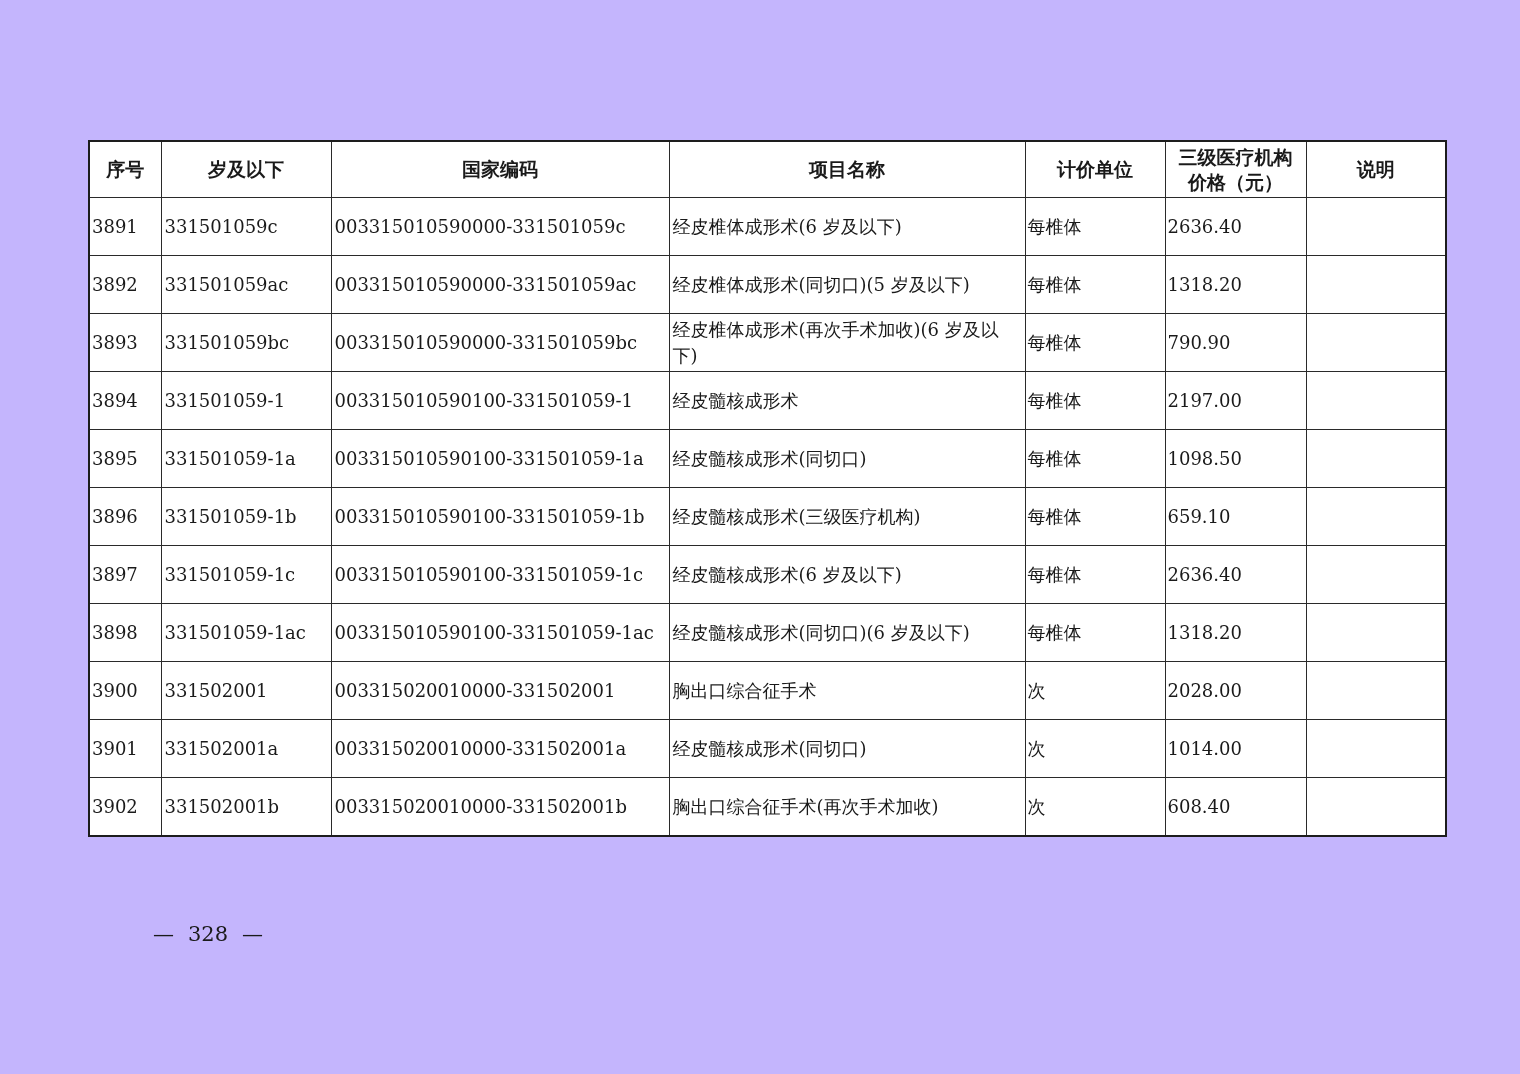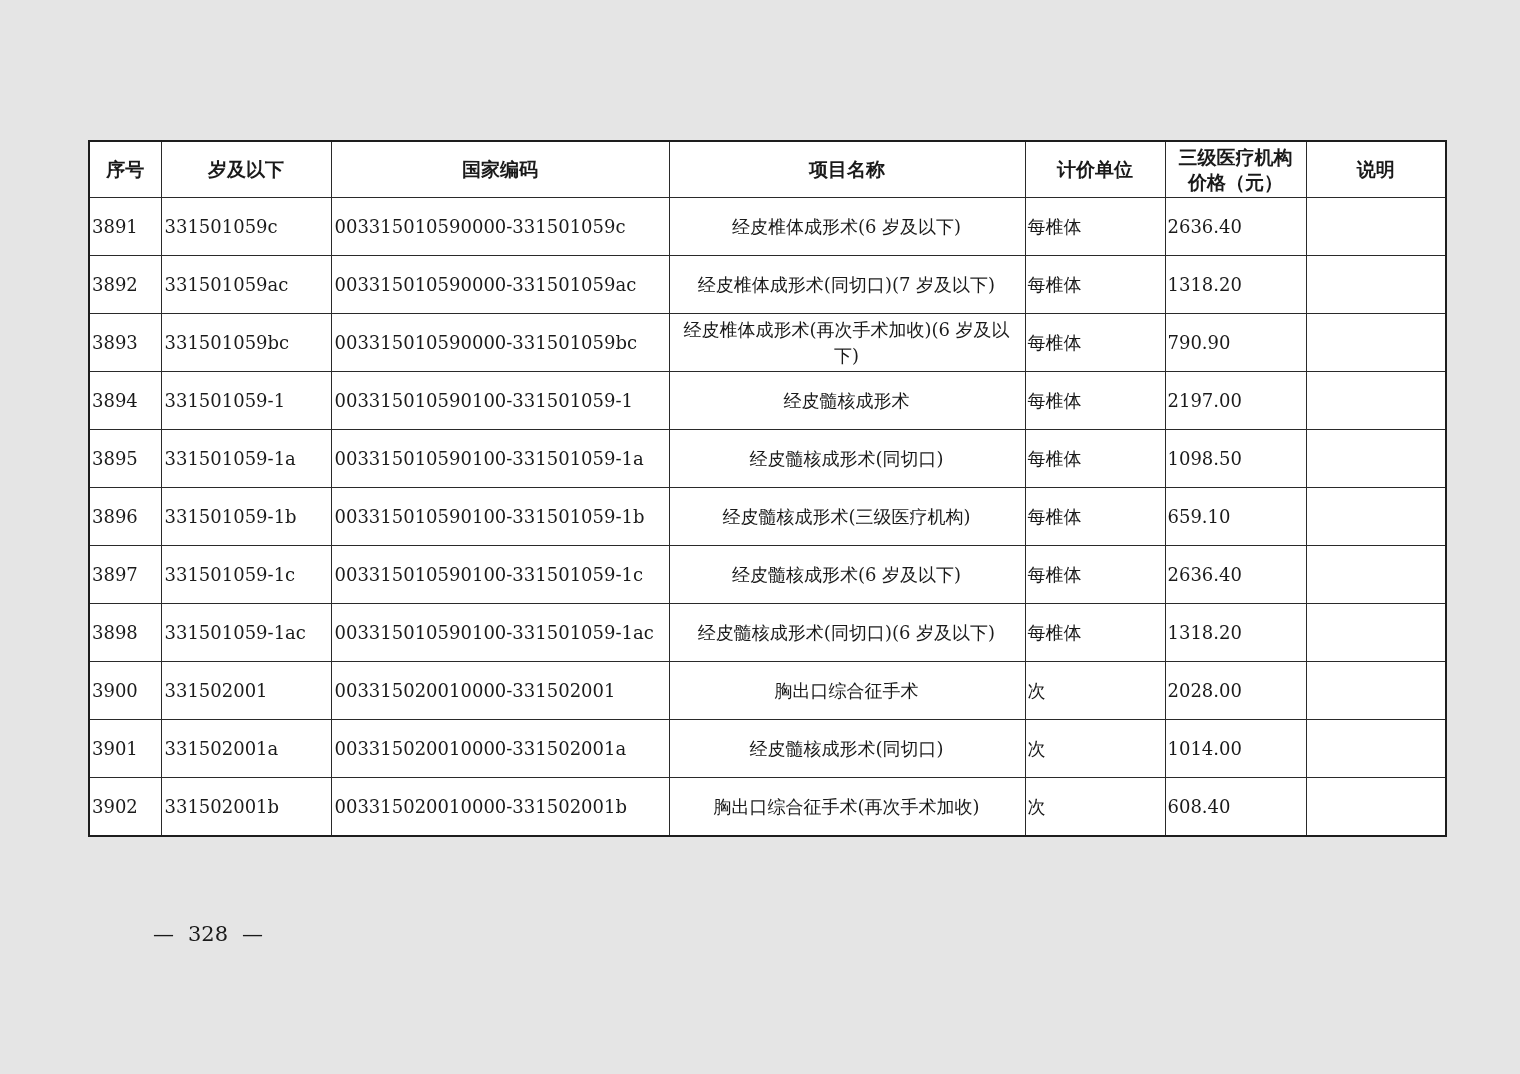--- a/index.html
+++ b/index.html
@@ -10,21 +10,21 @@
   body {
     position: relative;
     width: 1520px;
     height: 1074px;
     font-family: "DejaVu Serif", "Liberation Serif", serif;
     color: #1a1a1a;
   }
   .page {
     position: absolute;
     inset: 0;
-    background: #e5e5e5;
+    background: #c4b5fd;
   }
   table.price-table {
     position: absolute;
     left: 88px;
     top: 140px;
     width: 1357px;
     border-collapse: collapse;
     table-layout: fixed;
     border: 2px solid #1d1d1d;
   }
@@ -52,21 +52,20 @@
   }
   td.c-index, td.c-unit, td.c-price {
     text-align: left;
   }
   td.c-code, td.c-ncode, td.c-name {
     text-align: left;
     padding-left: 3px;
   }
   td.c-name {
     padding-right: 4px;
-    text-align: center;
   }
   .page-number {
     position: absolute;
     left: 153px;
     top: 922px;
     display: flex;
     align-items: center;
     gap: 14px;
     font-size: 21px;
     color: #1a1a1a;
@@ -109,21 +108,21 @@
     <td class="c-name">经皮椎体成形术(6 岁及以下)</td>
     <td class="c-unit">每椎体</td>
     <td class="c-price">2636.40</td>
     <td class="c-note"></td>
   </tr>
 
   <tr>
     <td class="c-index">3892</td>
     <td class="c-code">331501059ac</td>
     <td class="c-ncode">003315010590000-331501059ac</td>
-    <td class="c-name">经皮椎体成形术(同切口)(7 岁及以下)</td>
+    <td class="c-name">经皮椎体成形术(同切口)(5 岁及以下)</td>
     <td class="c-unit">每椎体</td>
     <td class="c-price">1318.20</td>
     <td class="c-note"></td>
   </tr>
 
   <tr>
     <td class="c-index">3893</td>
     <td class="c-code">331501059bc</td>
     <td class="c-ncode">003315010590000-331501059bc</td>
     <td class="c-name">经皮椎体成形术(再次手术加收)(6 岁及以下)</td>

